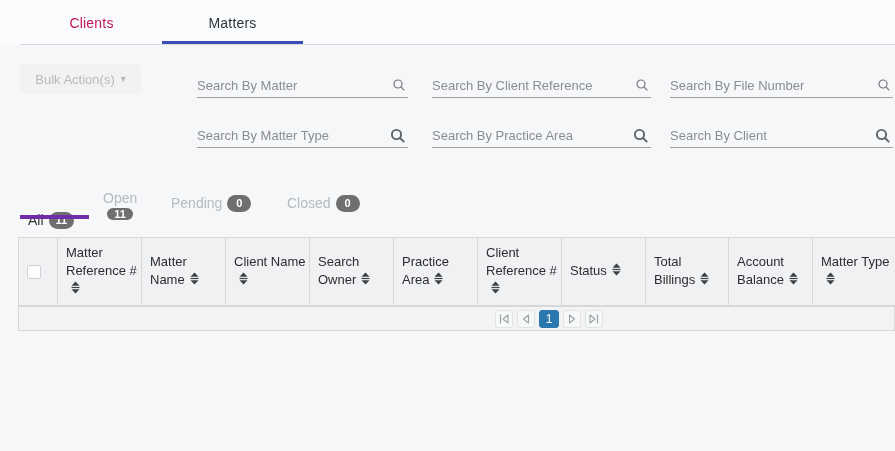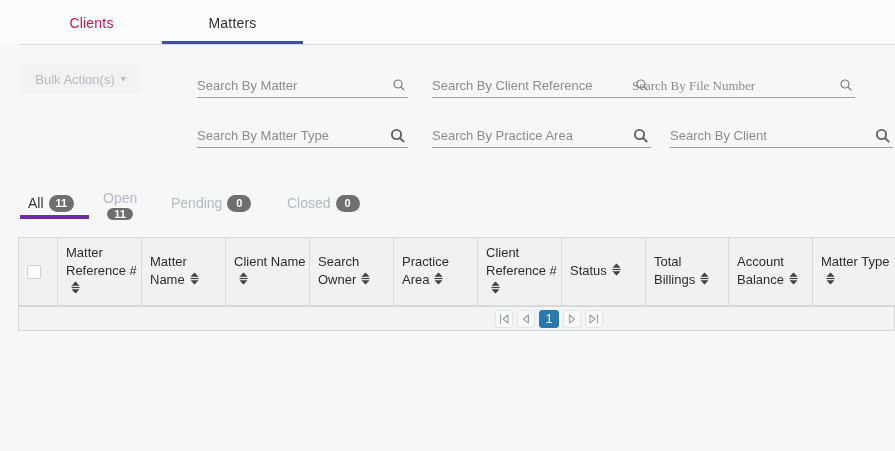--- a/index.html
+++ b/index.html
@@ -48,33 +48,33 @@
   .field input {
     width: 100%; height: 100%; border: none; outline: none; background: transparent;
     font-family: inherit; font-size: 13px; color: #404040; padding-right: 22px;
   }
   .field input::placeholder { color: #8a8d90; opacity: 1; }
   .field .mag {
     position: absolute; right: 2px; top: 4px; pointer-events: none;
   }
   .r1f1 { left: 197px; top: 74px; width: 211px; }
   .r1f2 { left: 432px; top: 74px; width: 219px; }
-  .r1f3 { left: 632px; top: 74px; width: 223px; font-family: Liberation Serif, serif; }
+  .r1f3 { left: 670px; top: 74px; width: 223px; }
   .r2f1 { left: 197px; top: 124px; width: 211px; }
   .r2f2 { left: 432px; top: 124px; width: 219px; }
   .r2f3 { left: 670px; top: 124px; width: 223px; }
 
   
   .status-tab {
     position: absolute; top: 190px; height: 26px;
     display: flex; align-items: center; gap: 5px;
     font-size: 14px; color: #b3bac1; cursor: pointer;
   }
   .status-tab.active { color: #33383d; }
-  .st-all { left: 28px; }
+  .st-all { left: 28px; margin-top: 17px; }
   .st-open { left: 103px; gap: 2px; flex-direction: column; }
   .st-pending { left: 171px; }
   .st-closed { left: 287px; }
   .count-badge {
     background: #6f6f70; color: #ffffff; font-size: 11px; font-weight: bold;
     min-width: 24px; height: 17px; border-radius: 9px;
     display: inline-flex; align-items: center; justify-content: center;
     padding: 0 7px;
   }
   .status-underline {

